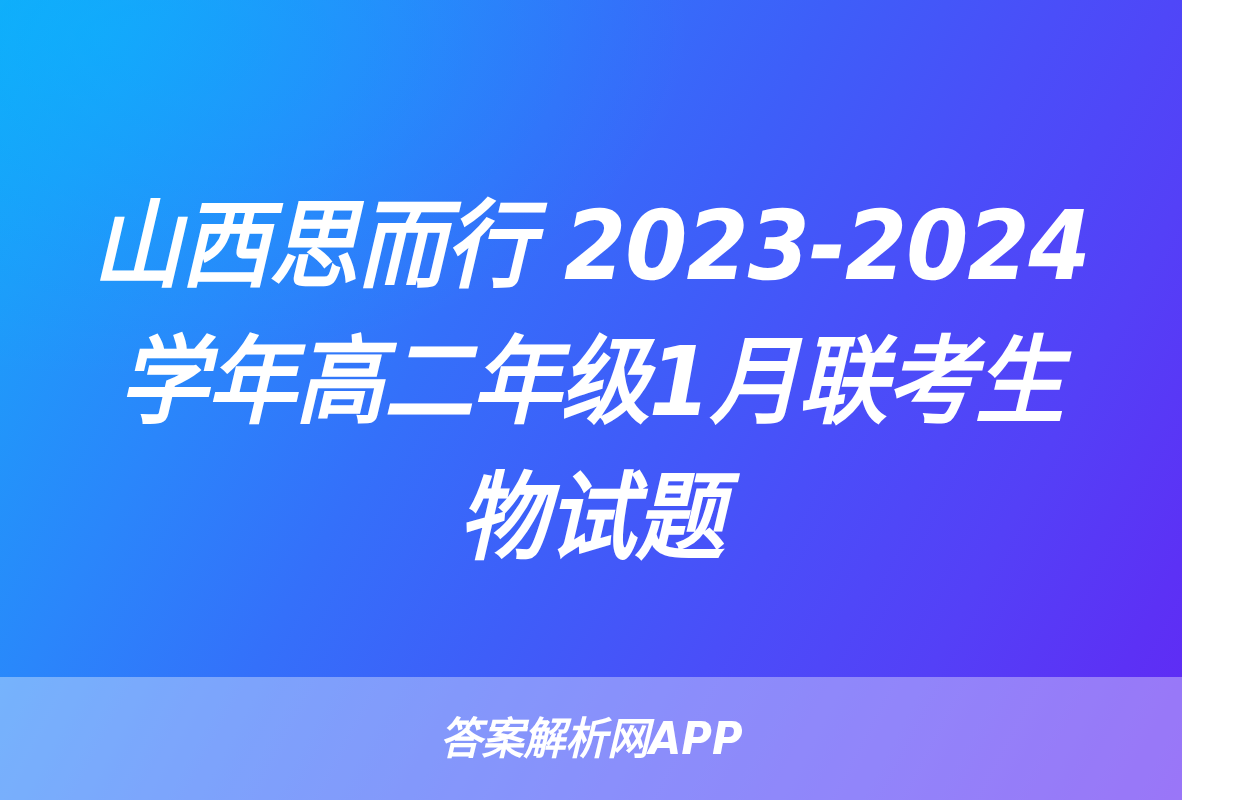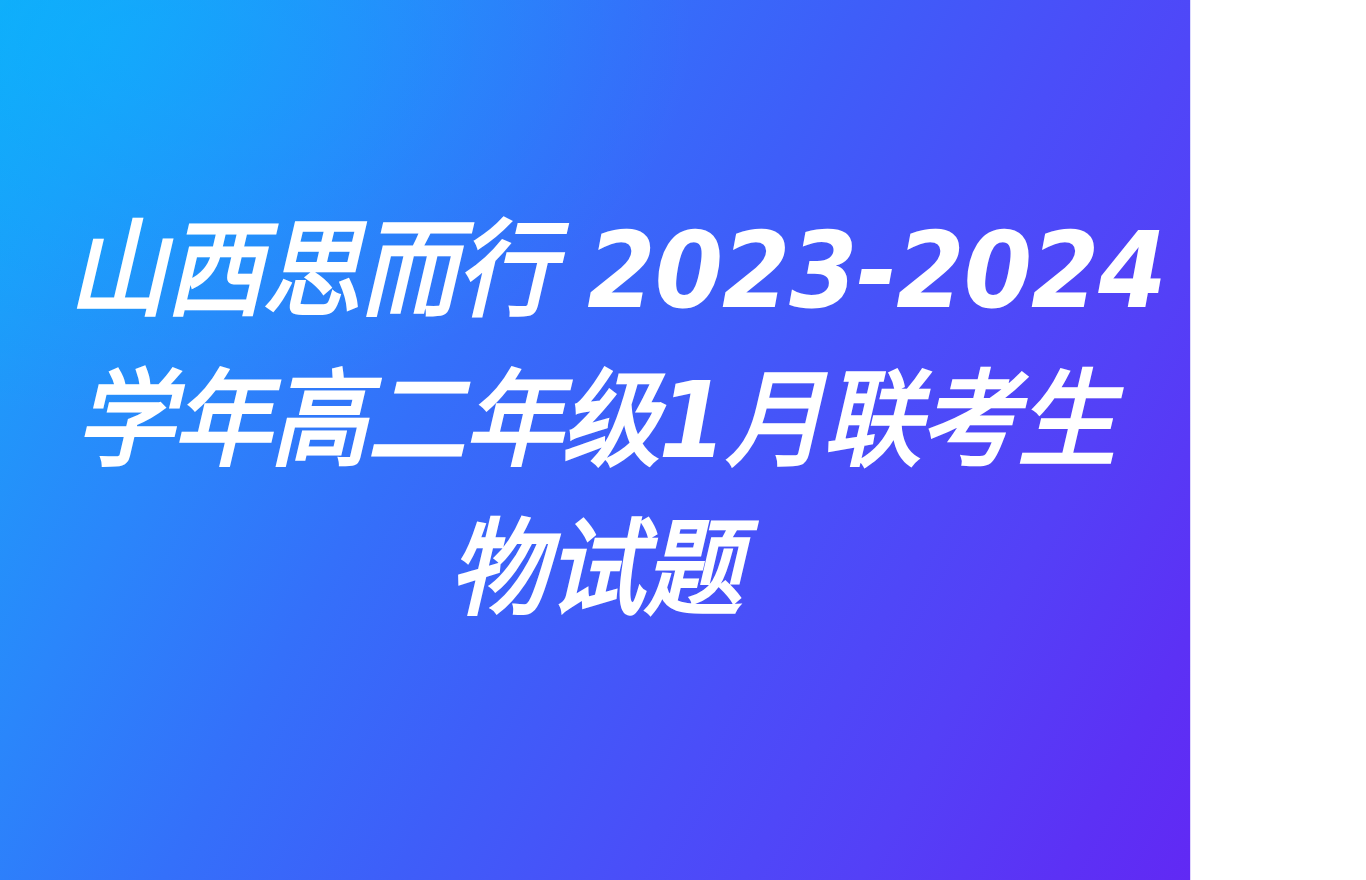--- a/index.html
+++ b/index.html
@@ -7,21 +7,21 @@
     margin: 0;
     padding: 0;
     background: #ffffff;
   }
   body {
     font-family: "Liberation Sans", "DejaVu Sans", sans-serif;
   }
 
   #poster {
     position: relative;
-    width: 1082px;
+    width: 1182px;
     height: 800px;
     overflow: hidden;
     
     background-image: linear-gradient(118deg,
         #15A8F9 0%,
         #1E9BFA 10%,
         #2A86FB 24%,
         #3470FA 38%,
         #3E5EF9 52%,
         #4A4EF9 66%,
@@ -100,14 +100,17 @@
 <body>
 
 <div id="poster">
 
   <div class="title-stack">
     <span class="title-line">山西思而行 2023-2024</span>
     <span class="title-line">学年高二年级1月联考生</span>
     <span class="title-line">物试题</span>
   </div>
 
+  <div class="watermark-band">
+    <span class="watermark-text">答案解析网APP</span>
+  </div>
 
 </div>
 
 </body></html>

